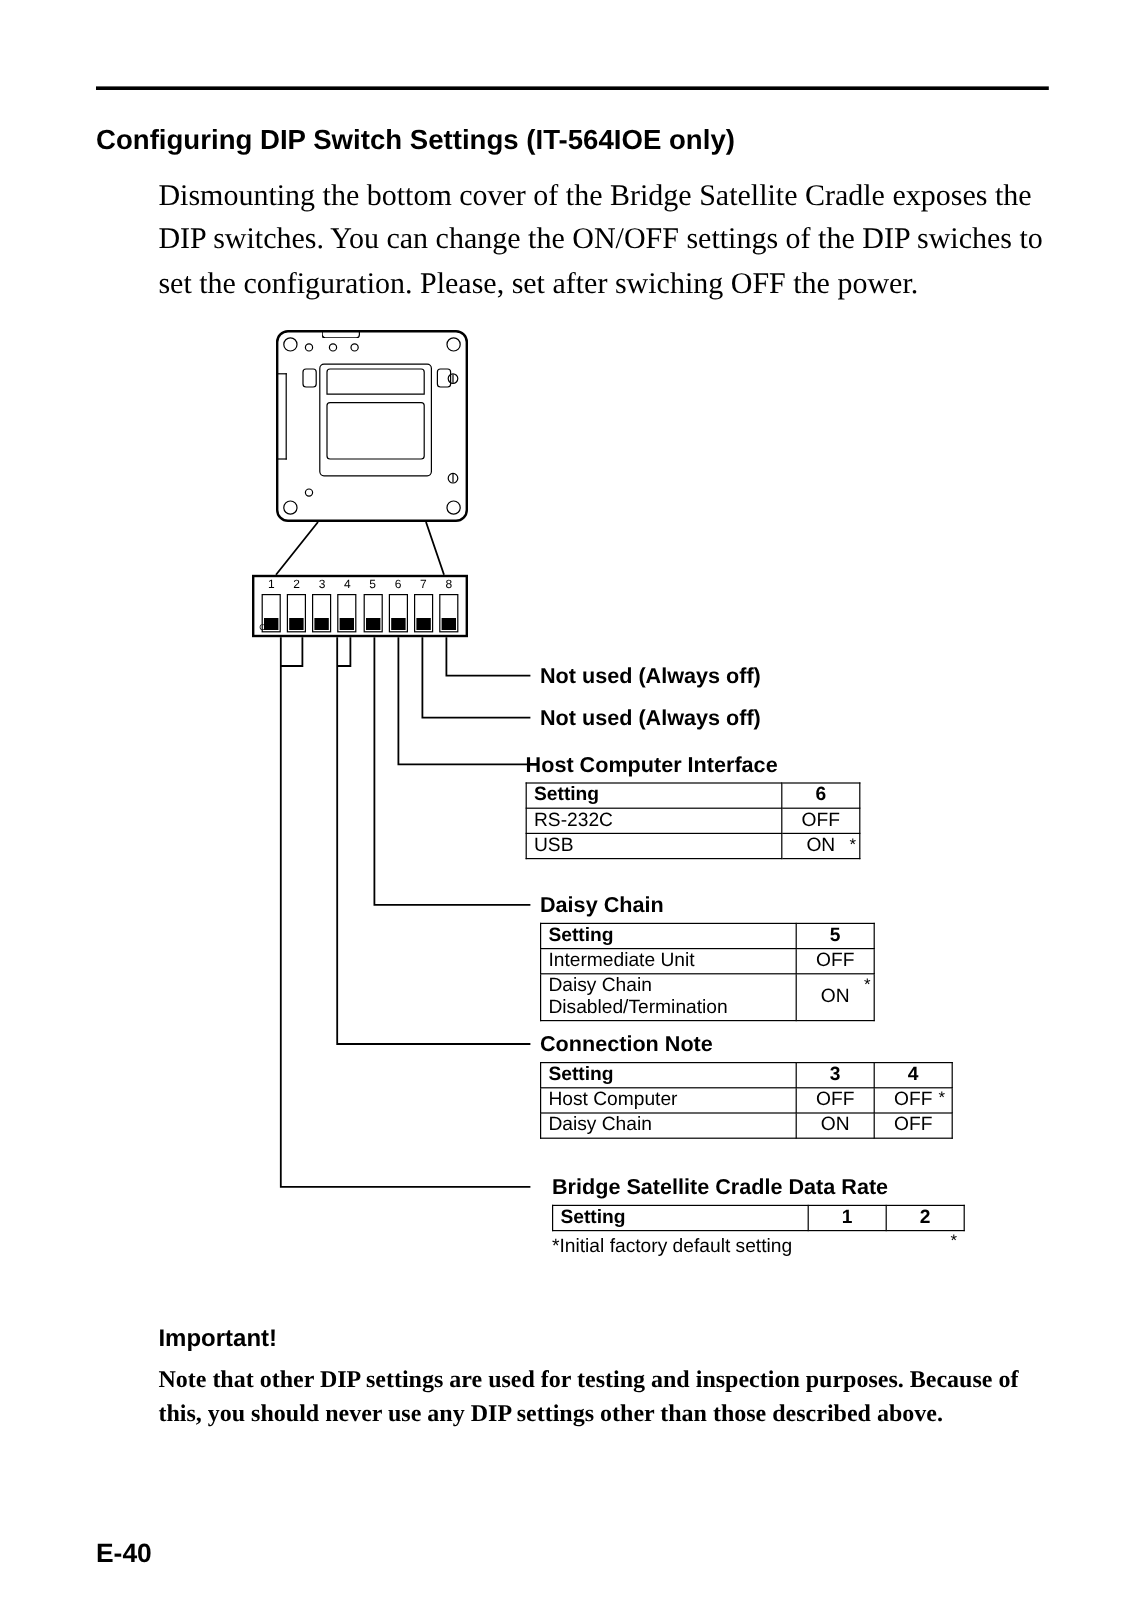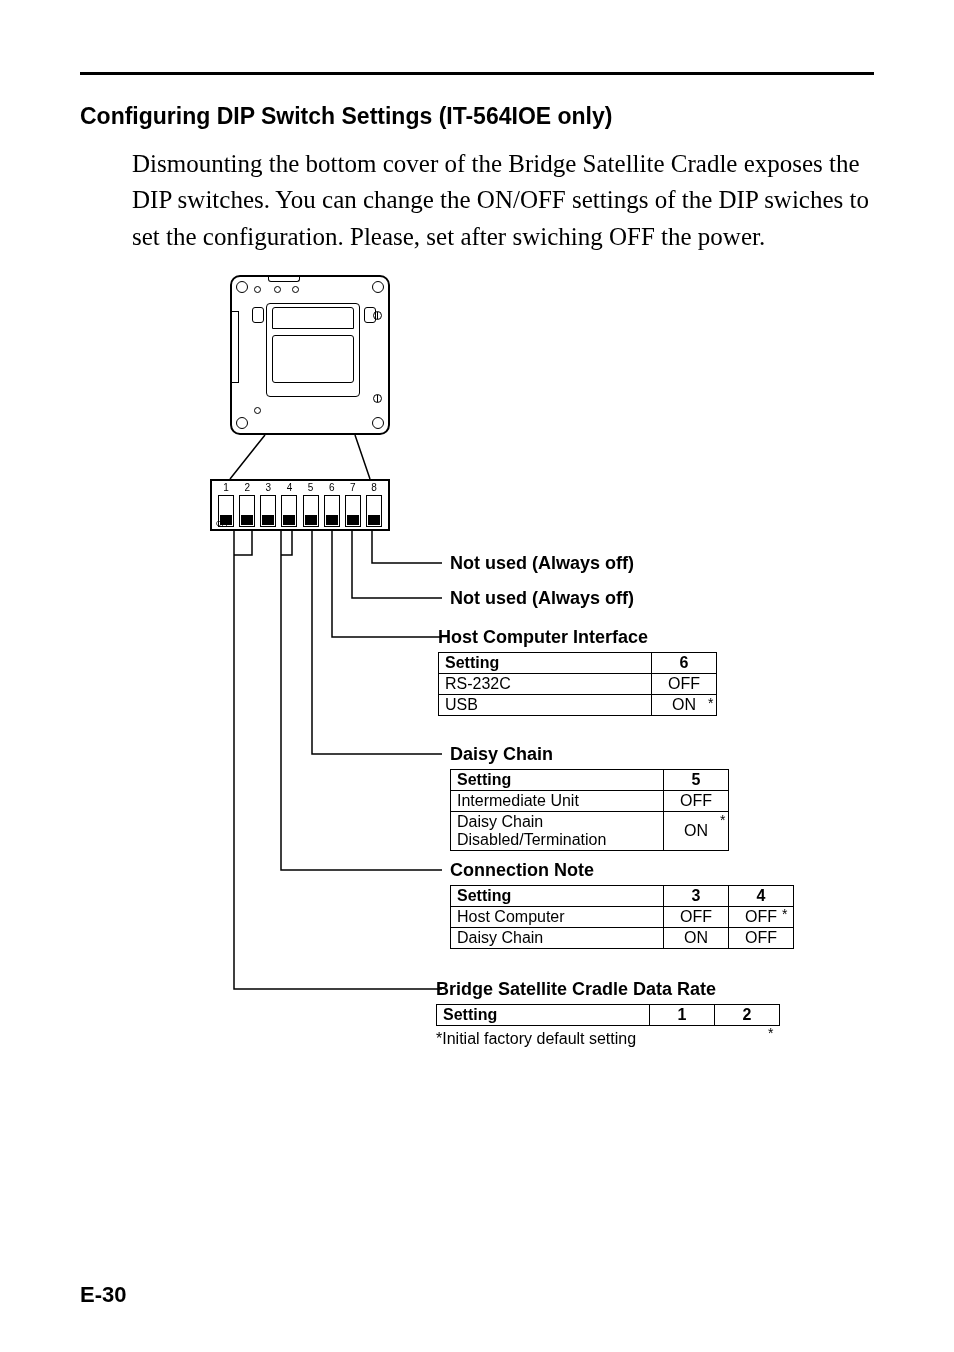--- a/index.html
+++ b/index.html
@@ -346,34 +346,36 @@
         <tr>
           <td>Daisy Chain</td>
           <td class="num">ON</td>
           <td class="num">OFF</td>
         </tr>
       </tbody>
         </table>
       <span class="asterisk" style="position:absolute; top:46px; left:328px;">*</span>
     </div>
 
-    <div class="sect" style="left:356px; top:704px;">
+    <div class="sect" style="left:380px; top:704px;">
       <h3>Bridge Satellite Cradle Data Rate</h3>
       <table class="cfg">
         <tbody>
             <tr>
           <th style="width:200px">Setting</th>
           <th class="num">1</th>
           <th class="num">2</th>
         </tr>
       </tbody>
         </table>
       <span class="asterisk" style="position:absolute; top:46px; left:328px;">*</span>
       <div class="note">*Initial factory default setting</div>
     </div>
 
   </div>
 
   <div class="important">
+    <h3>Important!</h3>
+    <p>Note that other DIP settings are used for testing and inspection purposes. Because of this, you should never use any DIP settings other than those described above.</p>
   </div>
 
-  <div class="pagenum">E-30</div>
+  <div class="pagenum">E-40</div>
 </div>
 
 </body></html>

